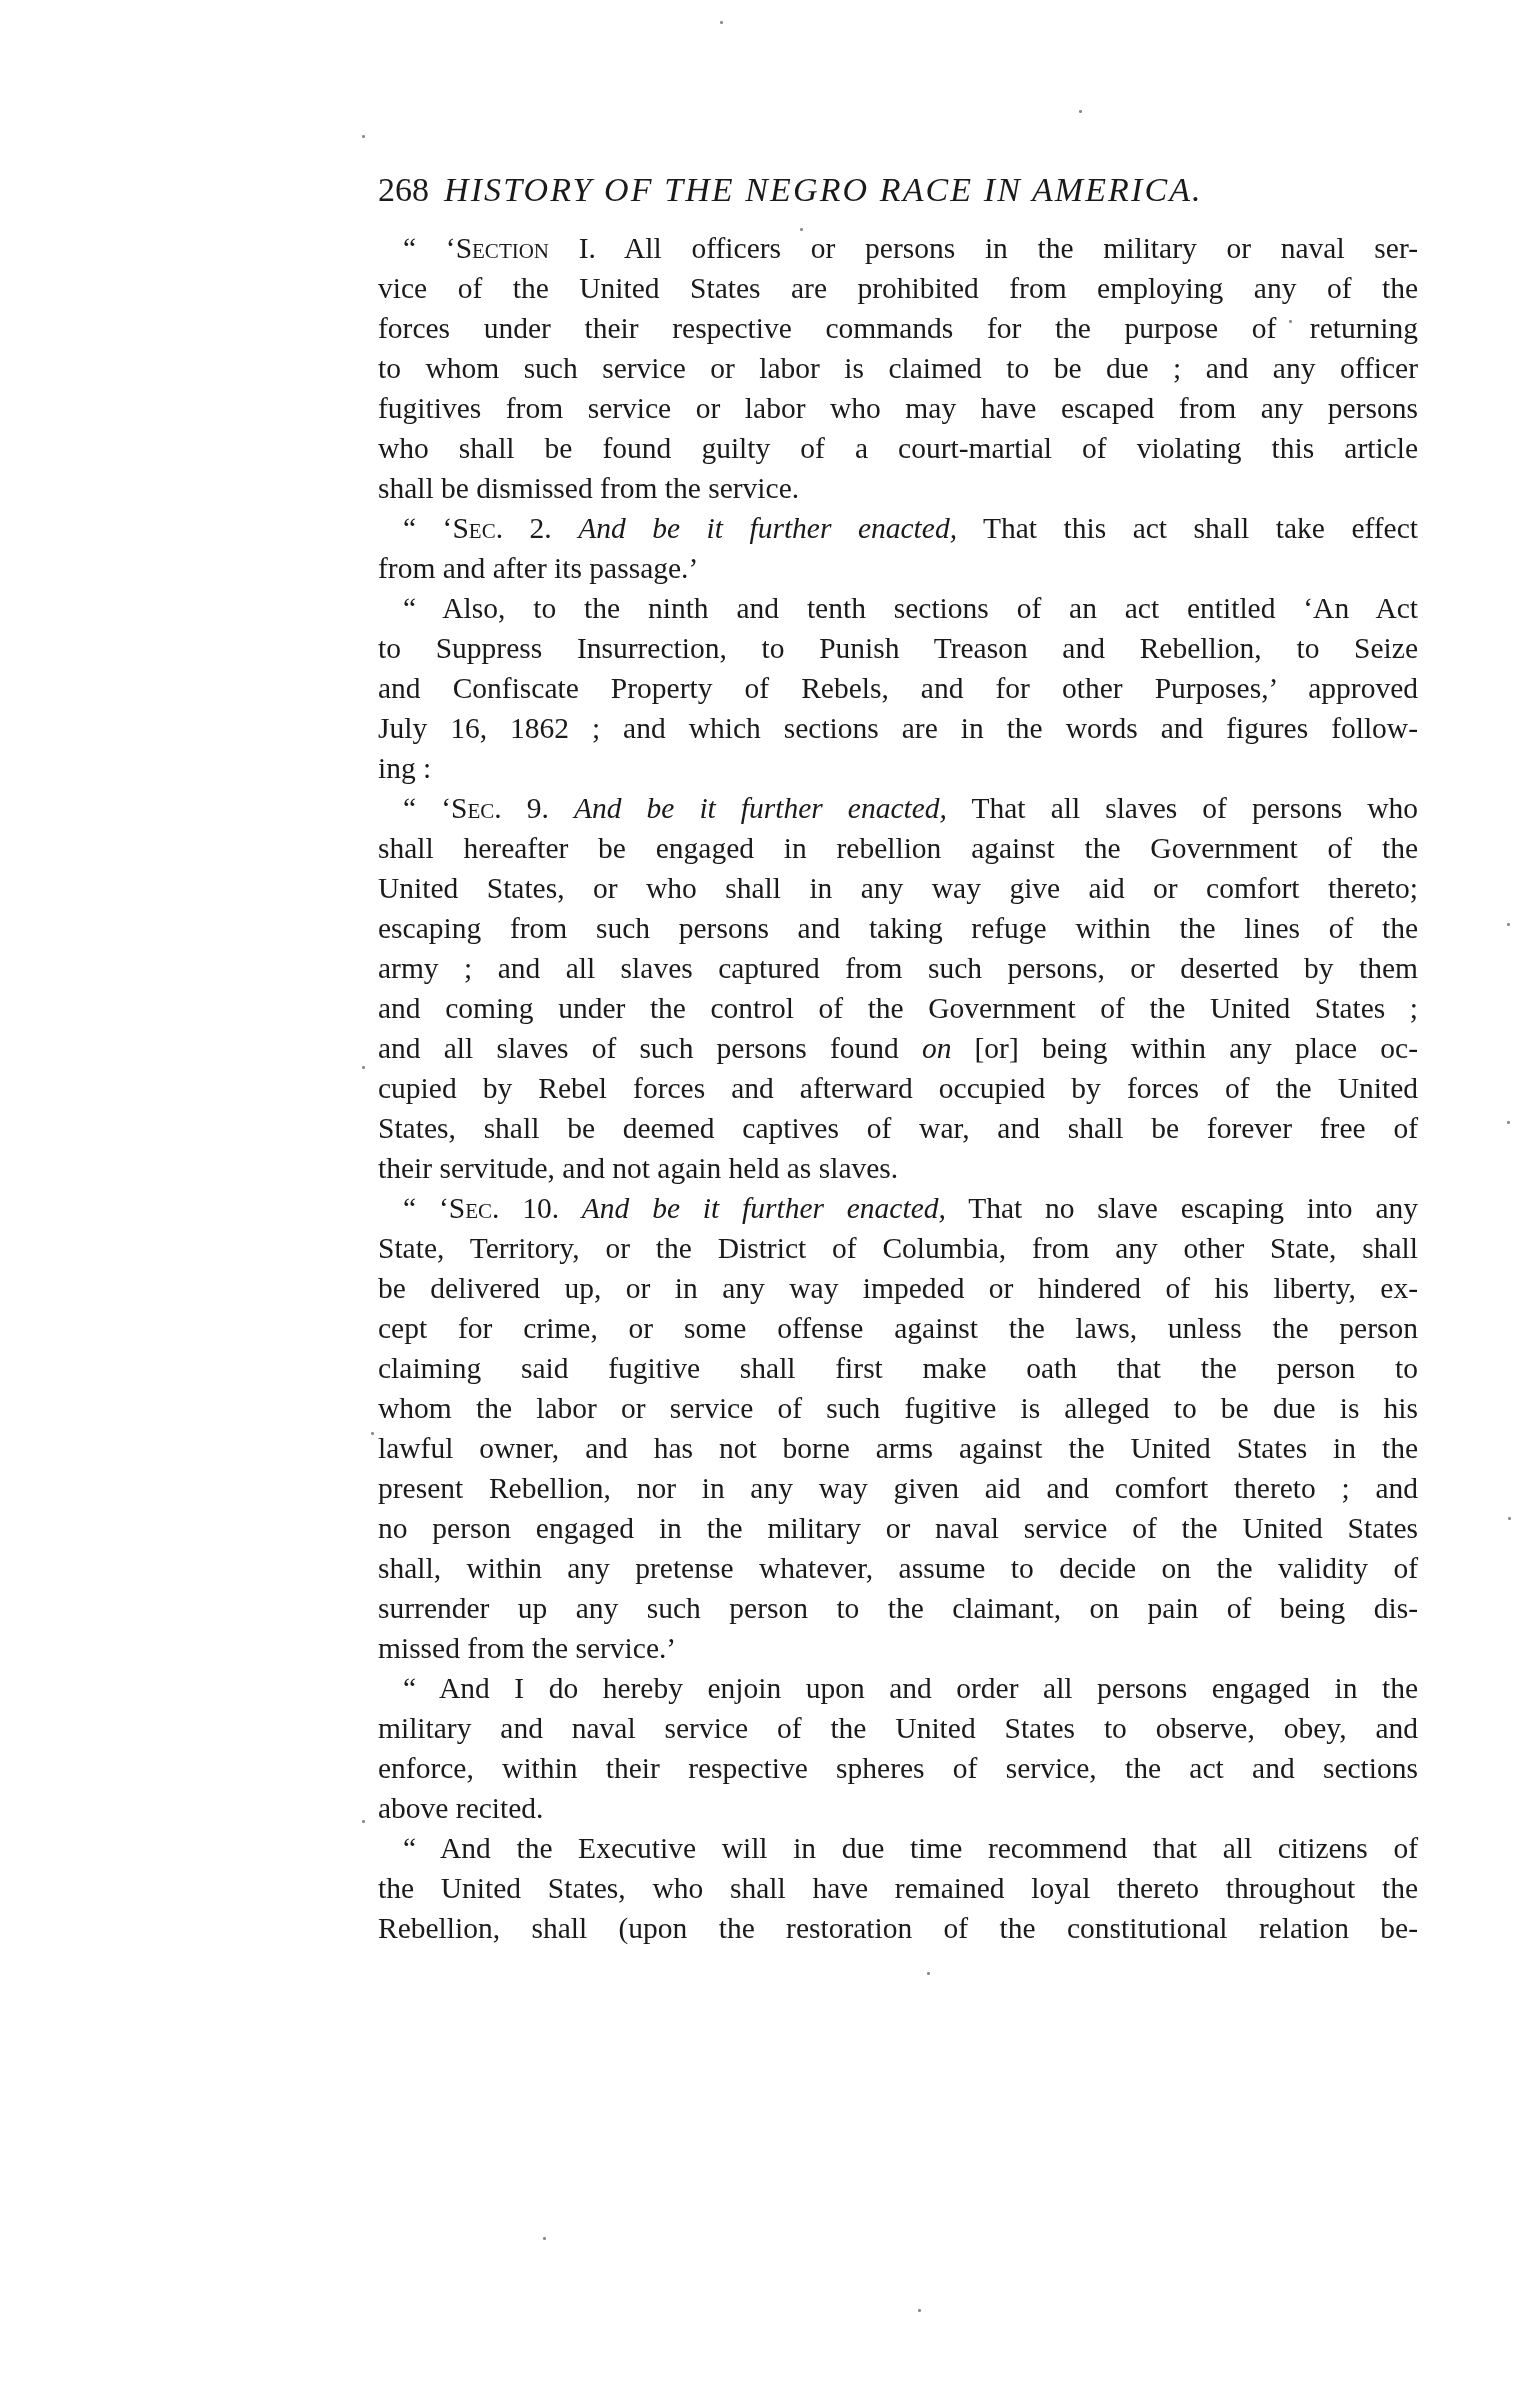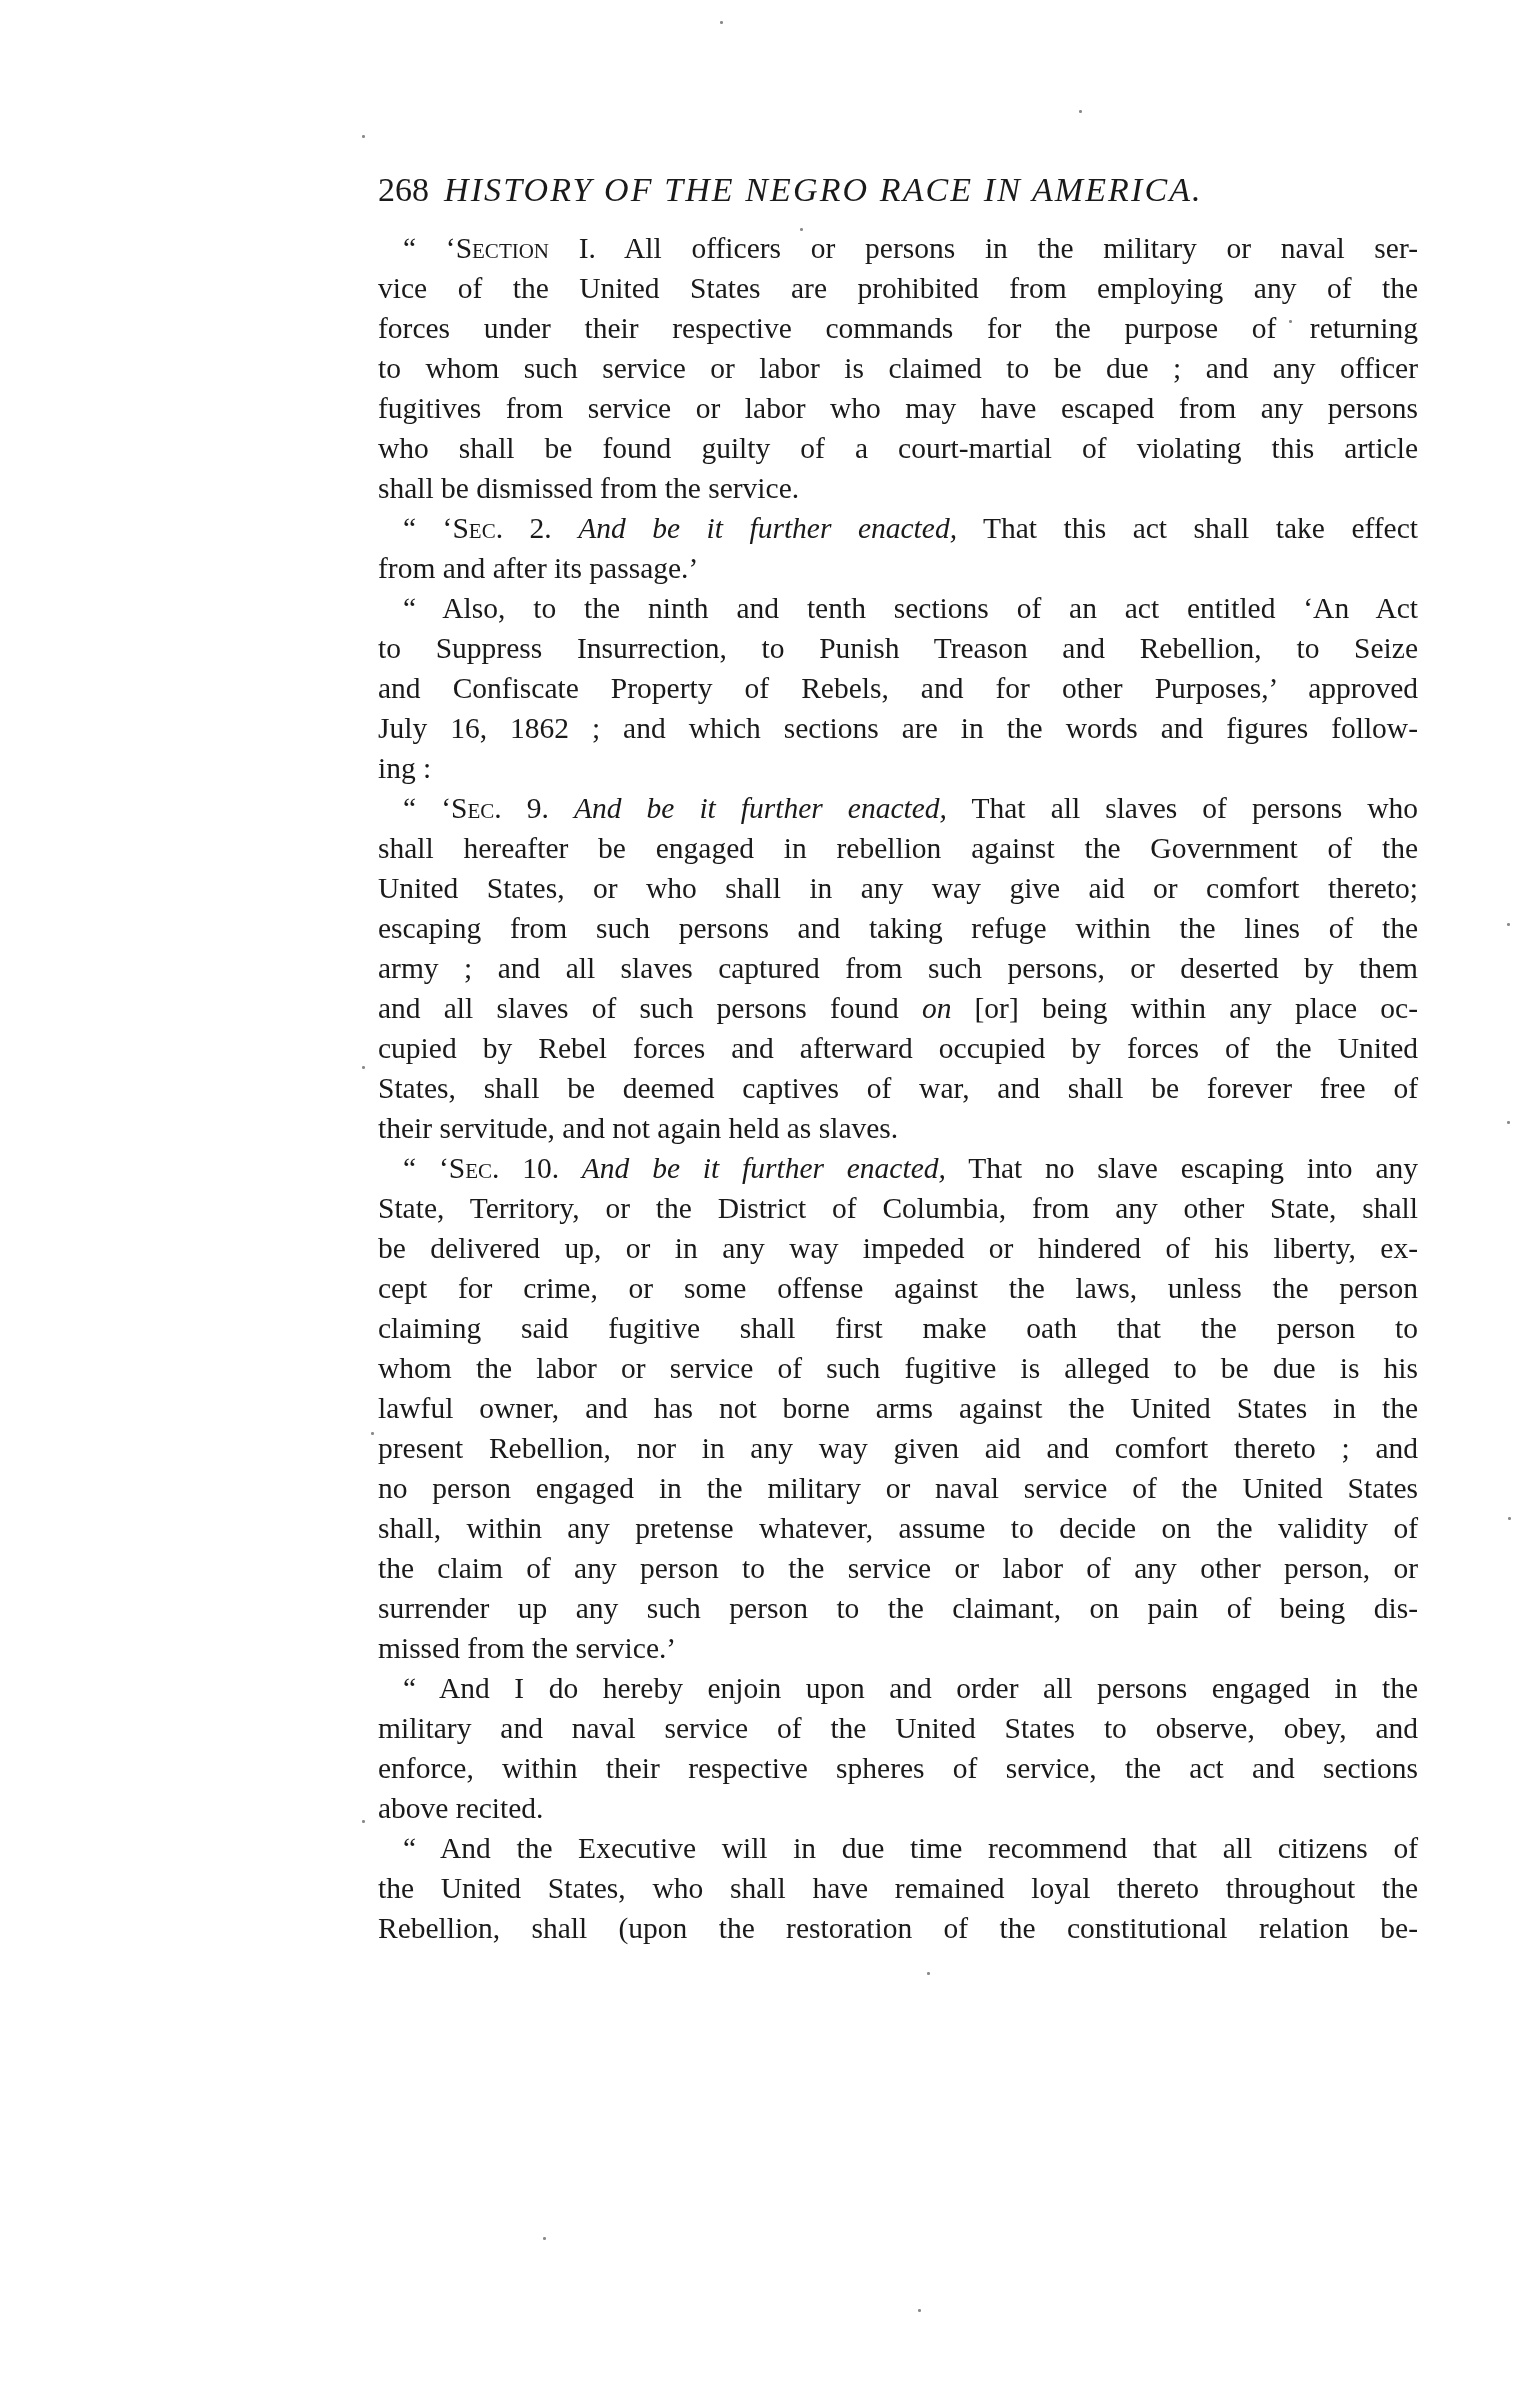--- a/index.html
+++ b/index.html
@@ -68,35 +68,35 @@
       <span class="line indent"><span>“ Also, to the ninth and tenth sections of an act entitled ‘An Act</span></span>
       <span class="line"><span>to Suppress Insurrection, to Punish Treason and Rebellion, to Seize</span></span>
       <span class="line"><span>and Confiscate Property of Rebels, and for other Purposes,’ approved</span></span>
       <span class="line"><span>July 16, 1862 ; and which sections are in the words and figures follow-</span></span>
       <span class="line last"><span>ing :</span></span>
       <span class="line indent"><span>“ ‘</span><span class="sc">Sec</span><span>. 9.  </span><span class="it">And be it further enacted,</span><span> That all slaves of persons who</span></span>
       <span class="line"><span>shall hereafter be engaged in rebellion against the Government of the</span></span>
       <span class="line"><span>United States, or who shall in any way give aid or comfort thereto;</span></span>
       <span class="line"><span>escaping from such persons and taking refuge within the lines of the</span></span>
       <span class="line"><span>army ; and all slaves captured from such persons, or deserted by them</span></span>
+      <span class="line"><span>and coming under the control of the Government of the United States ;</span></span>
       <span class="line"><span>and all slaves of such persons found </span><span class="it">on</span><span> [or] being within any place oc-</span></span>
       <span class="line"><span>cupied by Rebel forces and afterward occupied by forces of the United</span></span>
       <span class="line"><span>States, shall be deemed captives of war, and shall be forever free of</span></span>
       <span class="line last"><span>their servitude, and not again held as slaves.</span></span>
       <span class="line indent"><span>“ ‘</span><span class="sc">Sec</span><span>. 10. </span><span class="it">And be it further enacted,</span><span> That no slave escaping into any</span></span>
       <span class="line"><span>State, Territory, or the District of Columbia, from any other State, shall</span></span>
       <span class="line"><span>be delivered up, or in any way impeded or hindered of his liberty, ex-</span></span>
       <span class="line"><span>cept for crime, or some offense against the laws, unless the person</span></span>
       <span class="line"><span>claiming said fugitive shall first make oath that the person to</span></span>
       <span class="line"><span>whom the labor or service of such fugitive is alleged to be due is his</span></span>
       <span class="line"><span>lawful owner, and has not borne arms against the United States in the</span></span>
       <span class="line"><span>present Rebellion, nor in any way given aid and comfort thereto ; and</span></span>
       <span class="line"><span>no person engaged in the military or naval service of the United States</span></span>
       <span class="line"><span>shall, within any pretense whatever, assume to decide on the validity of</span></span>
-      <span class="line"><span>the claim of any person to the service or labor of any other person, or</span></span>
       <span class="line"><span>surrender up any such person to the claimant, on pain of being dis-</span></span>
       <span class="line last"><span>missed from the service.’</span></span>
       <span class="line indent"><span>“ And I do hereby enjoin upon and order all persons engaged in the</span></span>
       <span class="line"><span>military and naval service of the United States to observe, obey, and</span></span>
       <span class="line"><span>enforce, within their respective spheres of service, the act and sections</span></span>
       <span class="line last"><span>above recited.</span></span>
       <span class="line indent"><span>“ And the Executive will in due time recommend that all citizens of</span></span>
       <span class="line"><span>the United States, who shall have remained loyal thereto throughout the</span></span>
       <span class="line"><span>Rebellion, shall (upon the restoration of the constitutional relation be-</span></span>
     </div>

